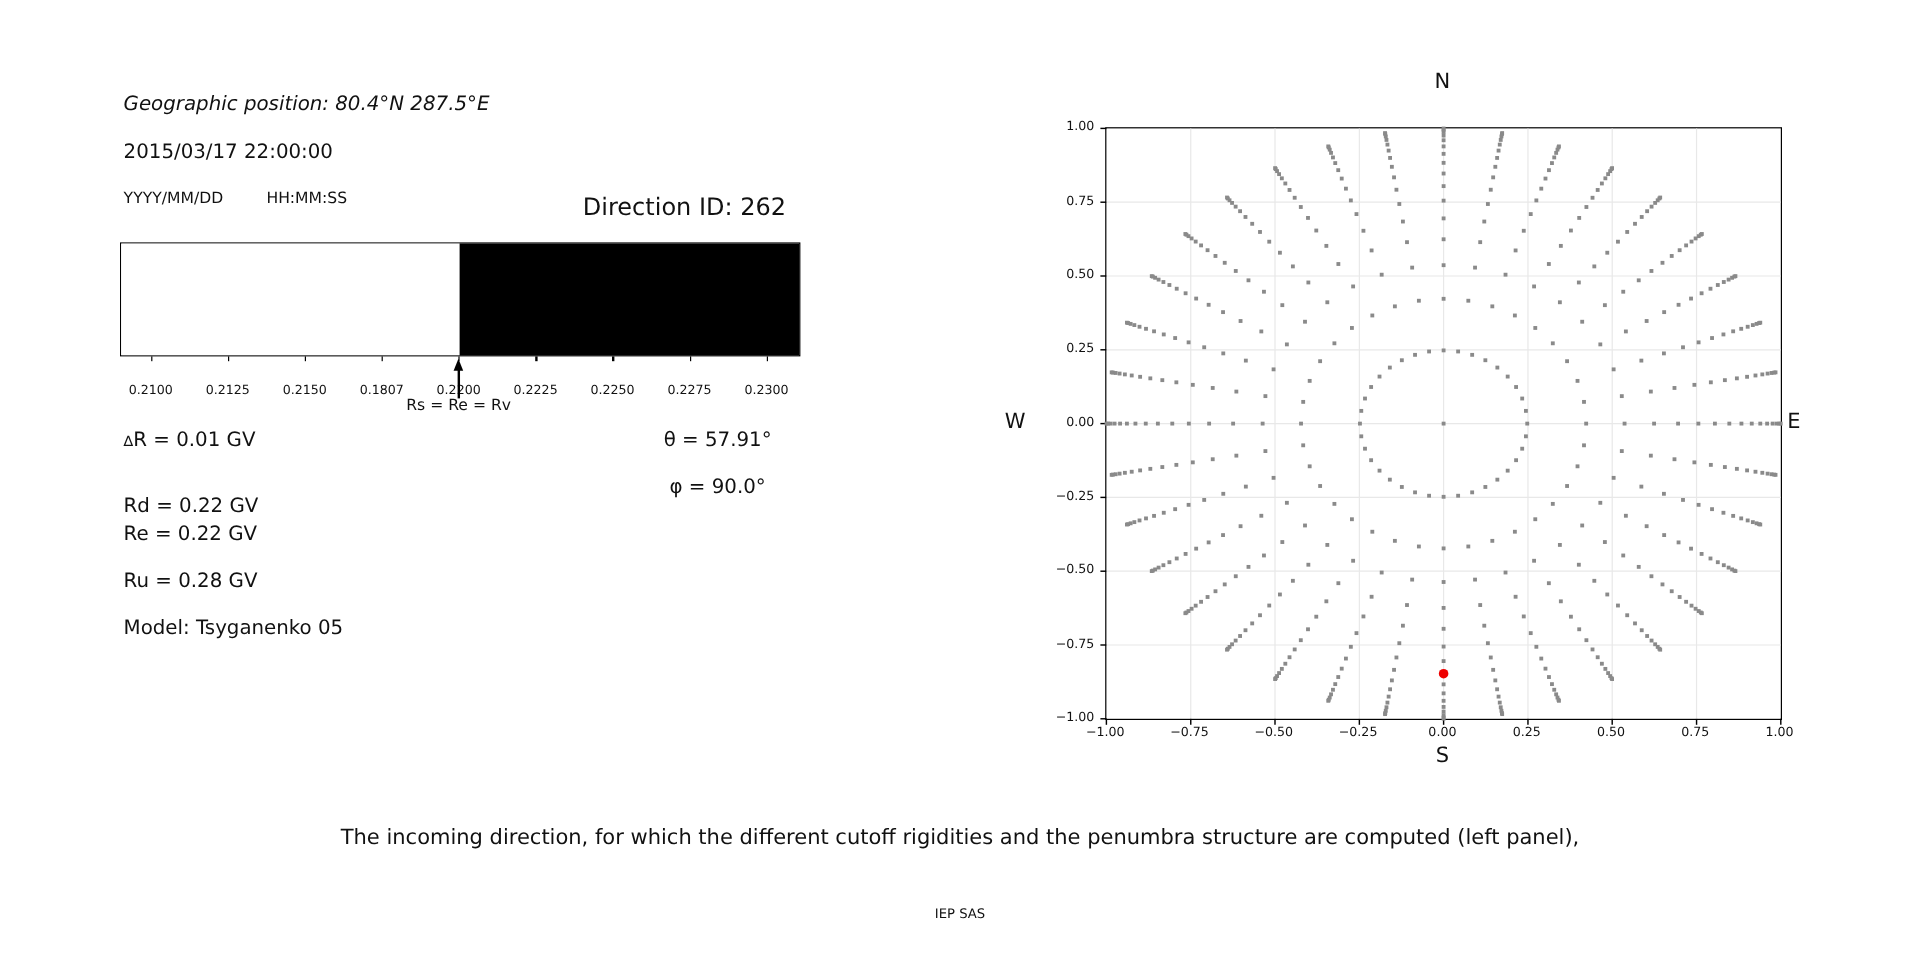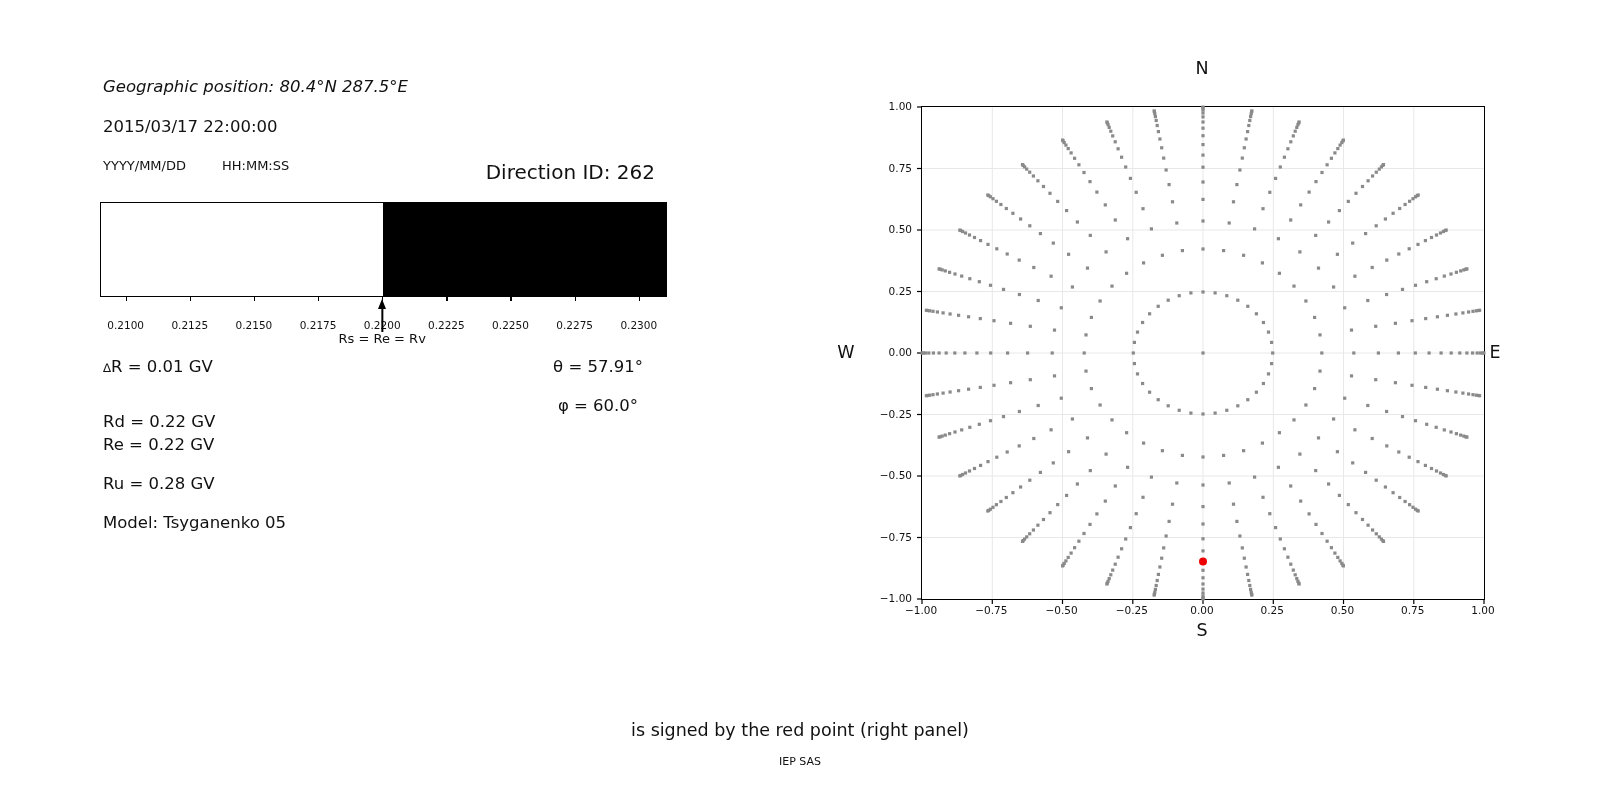--- a/index.html
+++ b/index.html
@@ -57,40 +57,40 @@
       <span class="ptickmark" style="left: 282.217px;"></span>
       <span class="ptickmark" style="left: 346.357px;"></span>
       <span class="ptickmark" style="left: 410.498px;"></span>
       <span class="ptickmark" style="left: 474.638px;"></span>
       <span class="ptickmark" style="left: 538.778px;"></span>
     </div>
   <div id="penumbra-tick-labels" class="abs">
       <span class="ptick" style="left: 25.6561px;">0.2100</span>
       <span class="ptick" style="left: 89.7964px;">0.2125</span>
       <span class="ptick" style="left: 153.937px;">0.2150</span>
-      <span class="ptick" style="left: 218.077px;">0.2175</span>
+      <span class="ptick" style="left: 218.077px;">0.1807</span>
       <span class="ptick" style="left: 282.217px;">0.2200</span>
       <span class="ptick" style="left: 346.357px;">0.2225</span>
       <span class="ptick" style="left: 410.498px;">0.2250</span>
       <span class="ptick" style="left: 474.638px;">0.2275</span>
       <span class="ptick" style="left: 538.778px;">0.2300</span>
     </div>
 
   <div class="abs arrow-head" id="arrow-head" style="top: 299px; left: 382.217px;"></div>
   <div class="abs arrow-shaft" id="arrow-shaft" style="top: 307px; height: 25px; left: 382.217px;"></div>
   <div class="abs t-small center" id="arrow-label" style="top: 331px; width: 160px; left: 302.217px;">Rs = Re = Rv</div>
 
   <div class="abs t-main" style="left:103px;top:357px;"><span class="delta">∆</span><span>R = 0.01 GV</span></div>
   <div class="abs t-main" style="left:103px;top:376px;margin-top:36px;">Rd = 0.22 GV</div>
   <div class="abs t-main" style="left:103px;top:435px;">Re = 0.22 GV</div>
   <div class="abs t-main" style="left:103px;top:474px;">Ru = 0.28 GV</div>
   <div class="abs t-main" style="left:103px;top:513px;">Model: Tsyganenko 05</div>
 
   <div class="abs t-main center" style="left:498px;top:357px;width:200px;">θ = 57.91°</div>
-  <div class="abs t-main center" style="left:498px;top:396px;width:200px;">φ = 60.0°</div>
+  <div class="abs t-main center" style="left:498px;top:396px;width:200px;">φ = 90.0°</div>
 
   <div class="abs t-compass center" style="left:1182px;top:58px;width:40px;">N</div>
   <div class="abs t-compass center" style="left:1182px;top:620px;width:40px;">S</div>
   <div class="abs t-compass center" style="left:826px;top:342px;width:40px;">W</div>
   <div class="abs t-compass center" style="left:1475px;top:342px;width:40px;">E</div>
 
   <div id="plot" class="abs">
     <svg id="plot-svg" width="562" height="492" viewBox="0 0 562 492">
         <line x1="70.3" y1="0" x2="70.3" y2="492" stroke="#e8e8e8" stroke-width="1"></line>
         <line x1="0" y1="61.5" x2="562" y2="61.5" stroke="#e8e8e8" stroke-width="1"></line>
@@ -720,16 +720,16 @@
       <span class="xtick" style="left: 70.25px;">−0.75</span>
       <span class="xtick" style="left: 140.5px;">−0.50</span>
       <span class="xtick" style="left: 210.75px;">−0.25</span>
       <span class="xtick" style="left: 281px;">0.00</span>
       <span class="xtick" style="left: 351.25px;">0.25</span>
       <span class="xtick" style="left: 421.5px;">0.50</span>
       <span class="xtick" style="left: 491.75px;">0.75</span>
       <span class="xtick" style="left: 562px;">1.00</span>
     </div>
 
-  <div class="abs center" style="left:0;top:720px;width:1600px;font-size:17.5px;">is signed by the red point (right panel)</div>
+  <div class="abs center" style="left:0;top:688px;width:1600px;font-size:17.5px;">The incoming direction, for which the different cutoff rigidities and the penumbra structure are computed (left panel),</div>
   <div class="abs center" style="left:0;top:755px;width:1600px;font-size:11px;">IEP SAS</div>
 
 </div>
 
 </body></html>

